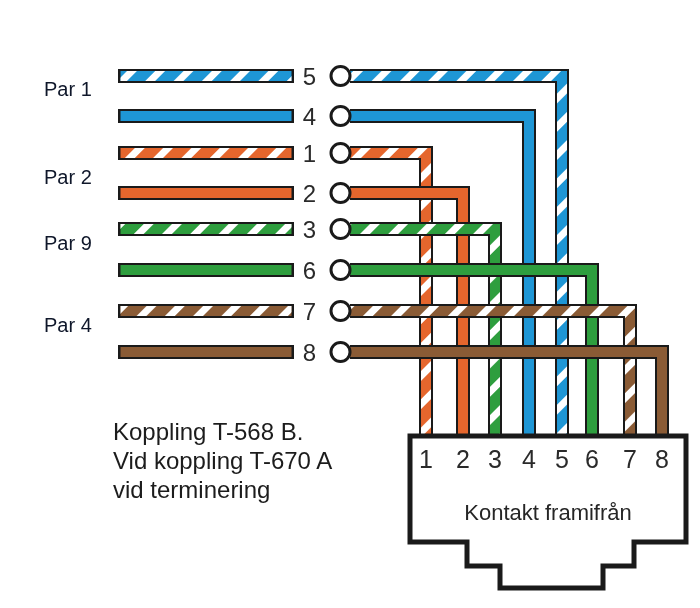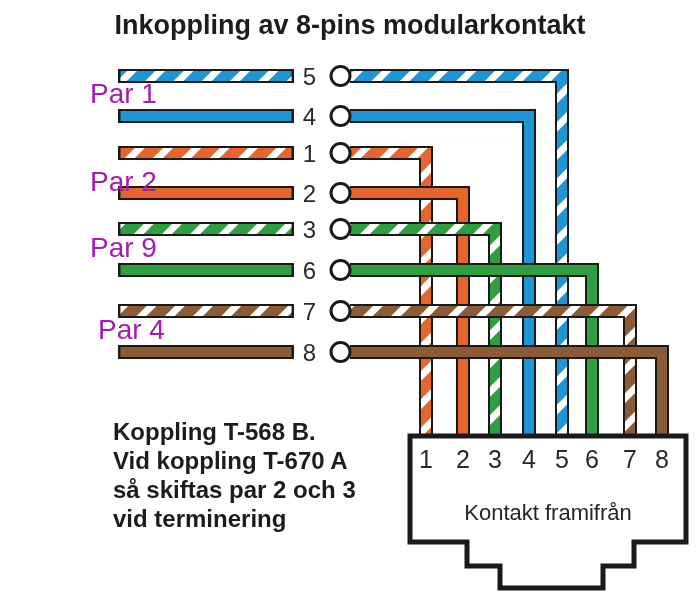--- a/index.html
+++ b/index.html
@@ -6,43 +6,42 @@
   .stage{
     position:relative;width:700px;height:608px;background:#ffffff;overflow:hidden;
     font-family:"Liberation Sans",sans-serif;color:#1f1f1f;
   }
   .title{
     position:absolute;left:0;top:10px;width:700px;text-align:center;
     font-size:27px;font-weight:bold;color:#1c1c1c;letter-spacing:0px;
   }
   svg.diagram{position:absolute;left:0;top:0;}
   .par-label{
-    position:absolute;font-size:28px;color:#a21caf;white-space:nowrap;margin-left:46px;
+    position:absolute;font-size:20px;color:#0f172a;white-space:nowrap;
   }
   .pin-num{
     position:absolute;width:24px;text-align:right;font-size:24px;color:#2a2a2a;
   }
   .cpin{
     position:absolute;width:24px;text-align:center;font-size:25px;color:#2a2a2a;
   }
   .connector-label{
     position:absolute;left:428px;top:492px;width:240px;text-align:center;
     font-size:22px;color:#262626;white-space:nowrap;margin-top:8px;
   }
   .note{
     position:absolute;left:113px;top:417px;width:290px;
-    font-size:24px;font-weight:bold;line-height:29px;color:#1c1c1c;
+    font-size:24px;font-weight:normal;line-height:29px;color:#1c1c1c;
   }
   .note-line{white-space:nowrap;}
 </style>
 </head>
 <body>
 
 <div class="stage">
-  <div class="title">Inkoppling av 8-pins modularkontakt</div>
   <svg class="diagram" id="wires-svg" width="700" height="608" viewBox="0 0 700 608">
       <defs>
         <pattern id="stripePat" width="20" height="20" patternUnits="userSpaceOnUse" patternTransform="rotate(45)">
           <rect x="0" y="0" width="7" height="20" fill="#FFFFFF"></rect>
         </pattern>
       </defs>
       <g>
         <path d="M118 76 H294" stroke="#1A1A1A" stroke-width="14" fill="none"></path>
         <path d="M120.5 76 H291.5" stroke="#1E96D5" stroke-width="10" fill="none"></path>
         <path d="M120.5 76 H291.5" stroke="url(#stripePat)" stroke-width="10" fill="none"></path>
@@ -111,32 +110,31 @@
   <div id="labels">
       <div class="par-label" style="left: 44px; top: 78px;">Par 1</div>
       <div class="pin-num" style="left: 292px; top: 63px;">5</div>
       <div class="pin-num" style="left: 292px; top: 103px;">4</div>
       <div class="par-label" style="left: 44px; top: 166px;">Par 2</div>
       <div class="pin-num" style="left: 292px; top: 140px;">1</div>
       <div class="pin-num" style="left: 292px; top: 180px;">2</div>
       <div class="par-label" style="left: 44px; top: 232px;">Par 9</div>
       <div class="pin-num" style="left: 292px; top: 216px;">3</div>
       <div class="pin-num" style="left: 292px; top: 257px;">6</div>
-      <div class="par-label" style="left: 52px; top: 313.5px;">Par 4</div>
+      <div class="par-label" style="left: 44px; top: 313.5px;">Par 4</div>
       <div class="pin-num" style="left: 292px; top: 298px;">7</div>
       <div class="pin-num" style="left: 292px; top: 339px;">8</div>
       <div class="cpin" style="left: 414px; top: 445px;">1</div>
       <div class="cpin" style="left: 451px; top: 445px;">2</div>
       <div class="cpin" style="left: 483px; top: 445px;">3</div>
       <div class="cpin" style="left: 517px; top: 445px;">4</div>
       <div class="cpin" style="left: 550px; top: 445px;">5</div>
       <div class="cpin" style="left: 580px; top: 445px;">6</div>
       <div class="cpin" style="left: 618px; top: 445px;">7</div>
       <div class="cpin" style="left: 650px; top: 445px;">8</div>
     </div>
   <div class="connector-label">Kontakt framifrån</div>
   <div class="note" id="note">
       <div class="note-line">Koppling T-568 B.</div>
       <div class="note-line">Vid koppling T-670 A</div>
-      <div class="note-line">så skiftas par 2 och 3</div>
       <div class="note-line">vid terminering</div>
     </div>
 </div>
 
 </body></html>

